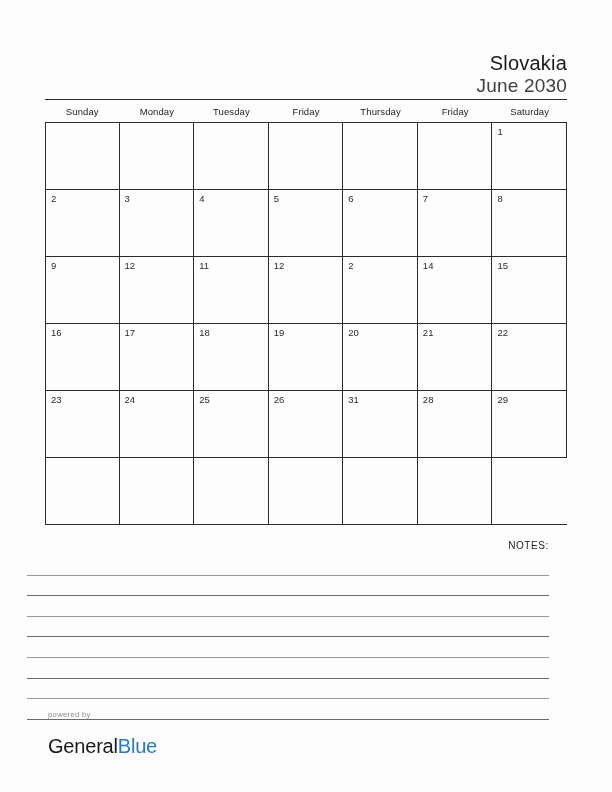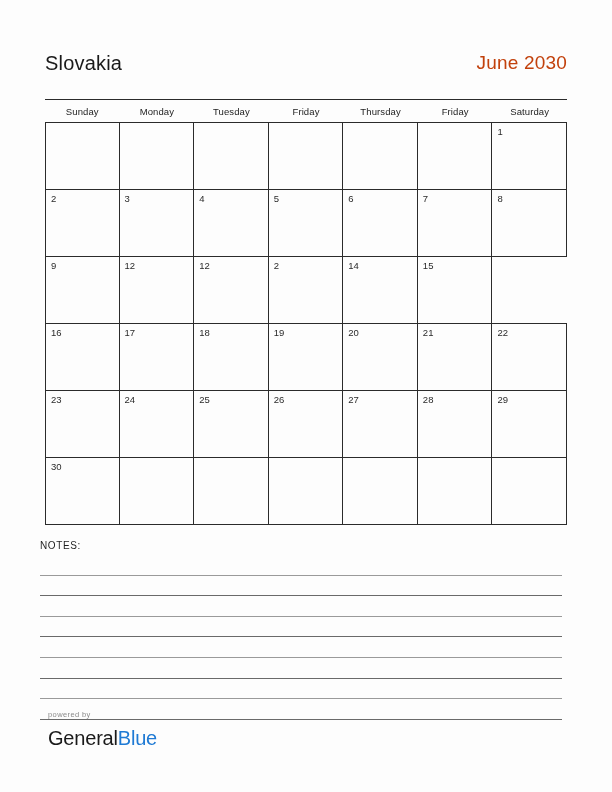--- a/index.html
+++ b/index.html
@@ -17,32 +17,33 @@
     box-sizing: border-box;
   }
 
   
   .header {
     position: absolute;
     left: 45px;
     top: 52px;
     width: 522px;
     display: flex;
-    align-items: flex-start;
+    align-items: flex-end;
     justify-content: space-between;
+    flex-direction: column;
   }
   .title-country {
     font-size: 20px;
     color: #1a1a1a;
     letter-spacing: 0.2px;
     font-weight: 400;
   }
   .title-month {
     font-size: 19px;
-    color: #c2410c;
+    color: #404040;
     letter-spacing: 0.2px;
     font-weight: 400;
   }
 
   
   .calendar {
     position: absolute;
     left: 45px;
     top: 99px;
     width: 522px;
@@ -81,23 +82,24 @@
     left: 5px;
     top: 3px;
     font-size: 9.5px;
     color: #2a2a2a;
     line-height: 12px;
   }
 
   
   .notes {
     position: absolute;
-    left: 40px;
+    left: 27px;
     top: 540px;
     width: 522px;
+    text-align: right;
   }
   .notes-label {
     font-size: 10px;
     color: #1f1f1f;
     letter-spacing: 0.6px;
     padding-bottom: 4px;
   }
   .notes-lines {
     display: block;
   }
@@ -112,21 +114,21 @@
   
   .footer {
     position: absolute;
     left: 48px;
     top: 710px;
   }
   .powered-by {
     font-size: 7.5px;
     color: #8b8b8b;
     letter-spacing: 0.4px;
-    margin-bottom: 8px;
+    margin-bottom: 16px;
   }
   .brand {
     font-size: 20px;
     letter-spacing: -0.2px;
   }
   .brand-general { color: #1a1a1a; }
   .brand-blue { color: #1f7ad4; }
 </style>
 </head>
 <body>
@@ -184,20 +186,23 @@
           </div>
         </div>
         <div class="week-row">
           <div class="day-cell">
             <div class="day-num">9</div>
           </div>
           <div class="day-cell">
             <div class="day-num">12</div>
           </div>
           <div class="day-cell">
+            <div class="day-num">11</div>
+          </div>
+          <div class="day-cell">
             <div class="day-num">12</div>
           </div>
           <div class="day-cell">
             <div class="day-num">2</div>
           </div>
           <div class="day-cell">
             <div class="day-num">14</div>
           </div>
           <div class="day-cell">
             <div class="day-num">15</div>
@@ -233,33 +238,30 @@
           <div class="day-cell">
             <div class="day-num">24</div>
           </div>
           <div class="day-cell">
             <div class="day-num">25</div>
           </div>
           <div class="day-cell">
             <div class="day-num">26</div>
           </div>
           <div class="day-cell">
-            <div class="day-num">27</div>
+            <div class="day-num">31</div>
           </div>
           <div class="day-cell">
             <div class="day-num">28</div>
           </div>
           <div class="day-cell">
             <div class="day-num">29</div>
           </div>
         </div>
         <div class="week-row">
-          <div class="day-cell">
-            <div class="day-num">30</div>
-          </div>
           <div class="day-cell"></div>
           <div class="day-cell"></div>
           <div class="day-cell"></div>
           <div class="day-cell"></div>
           <div class="day-cell"></div>
           <div class="day-cell"></div>
         </div>
       </div>
   </div>
 

